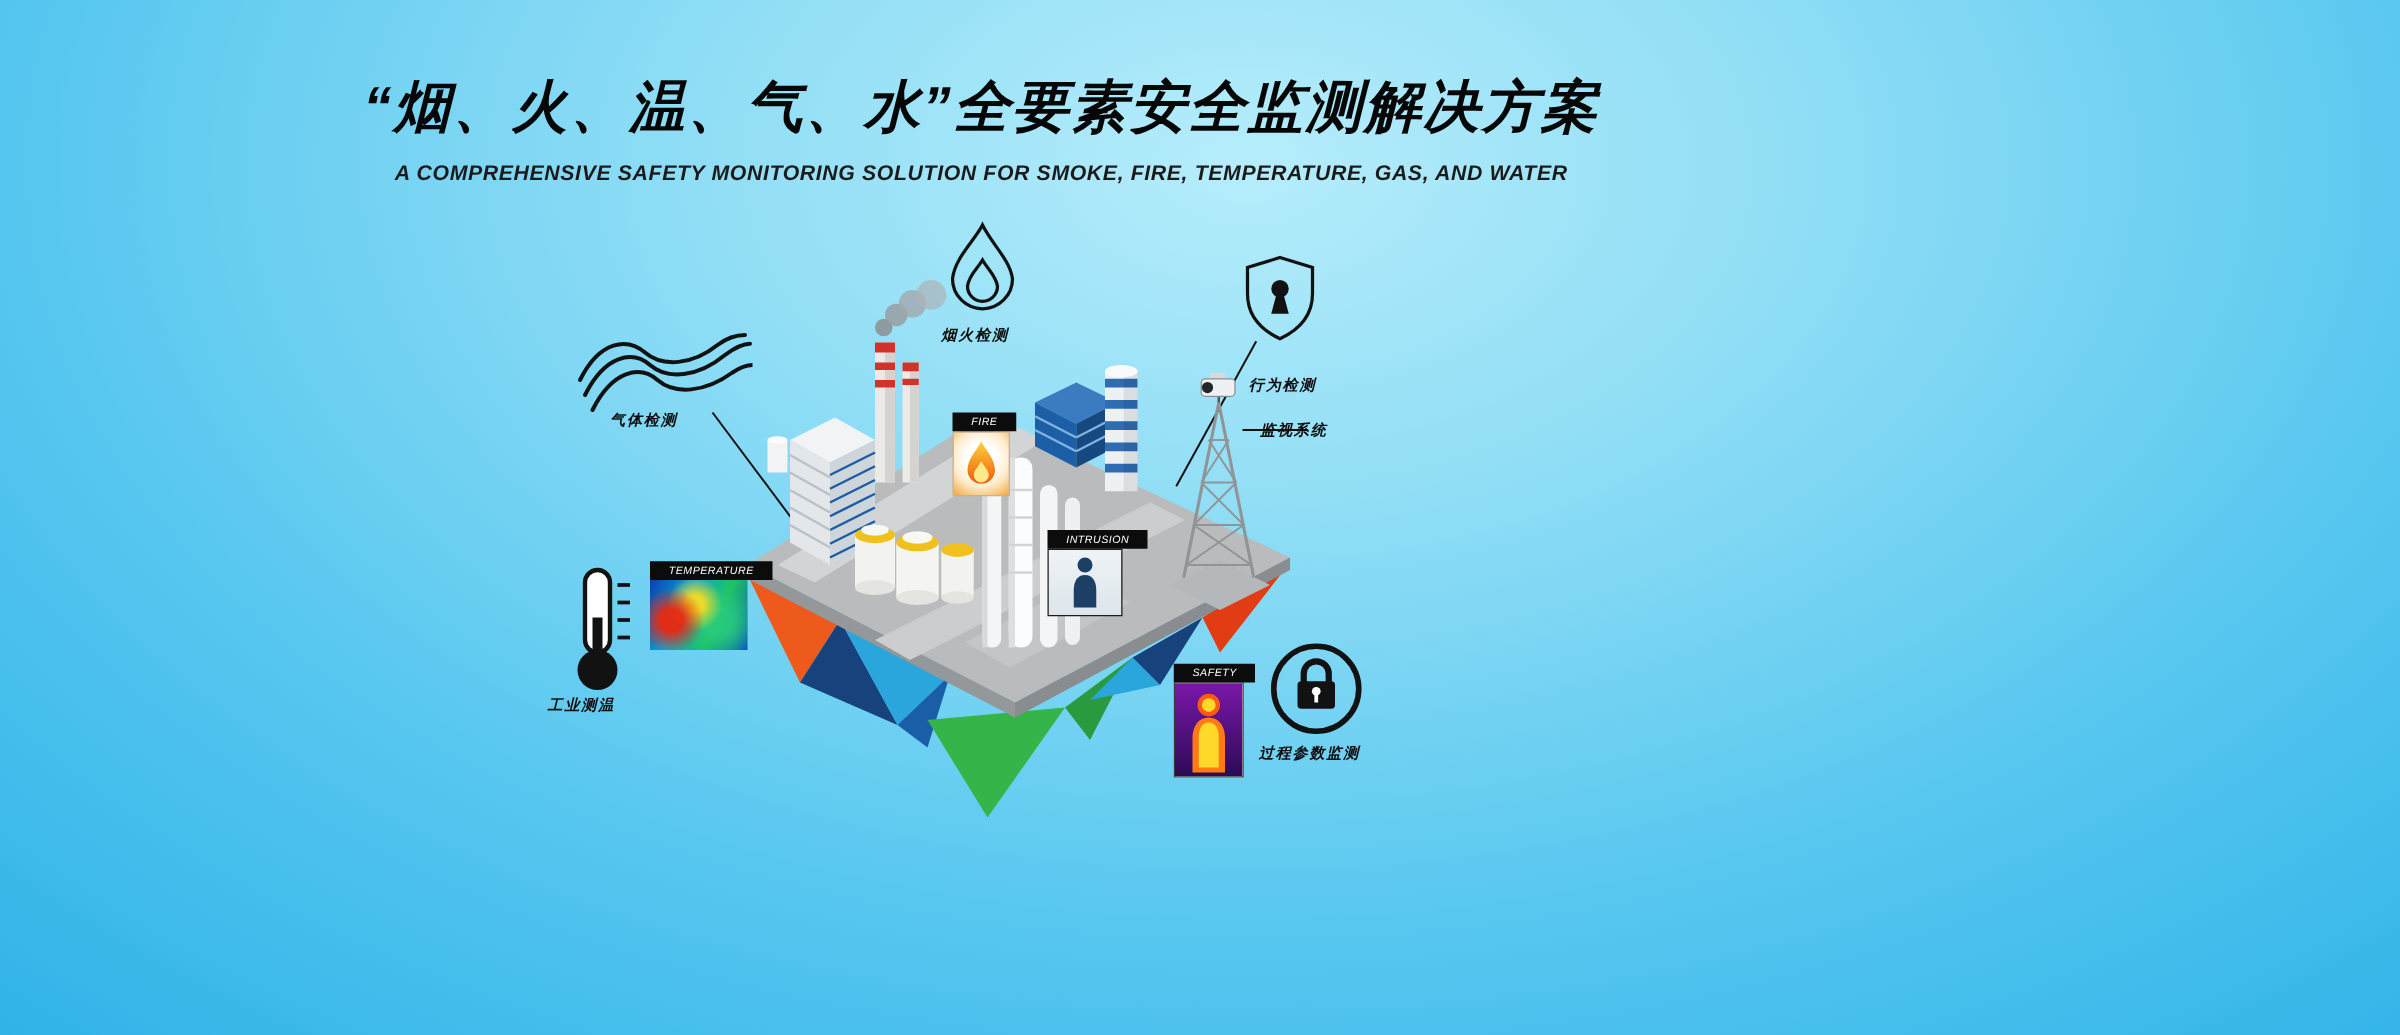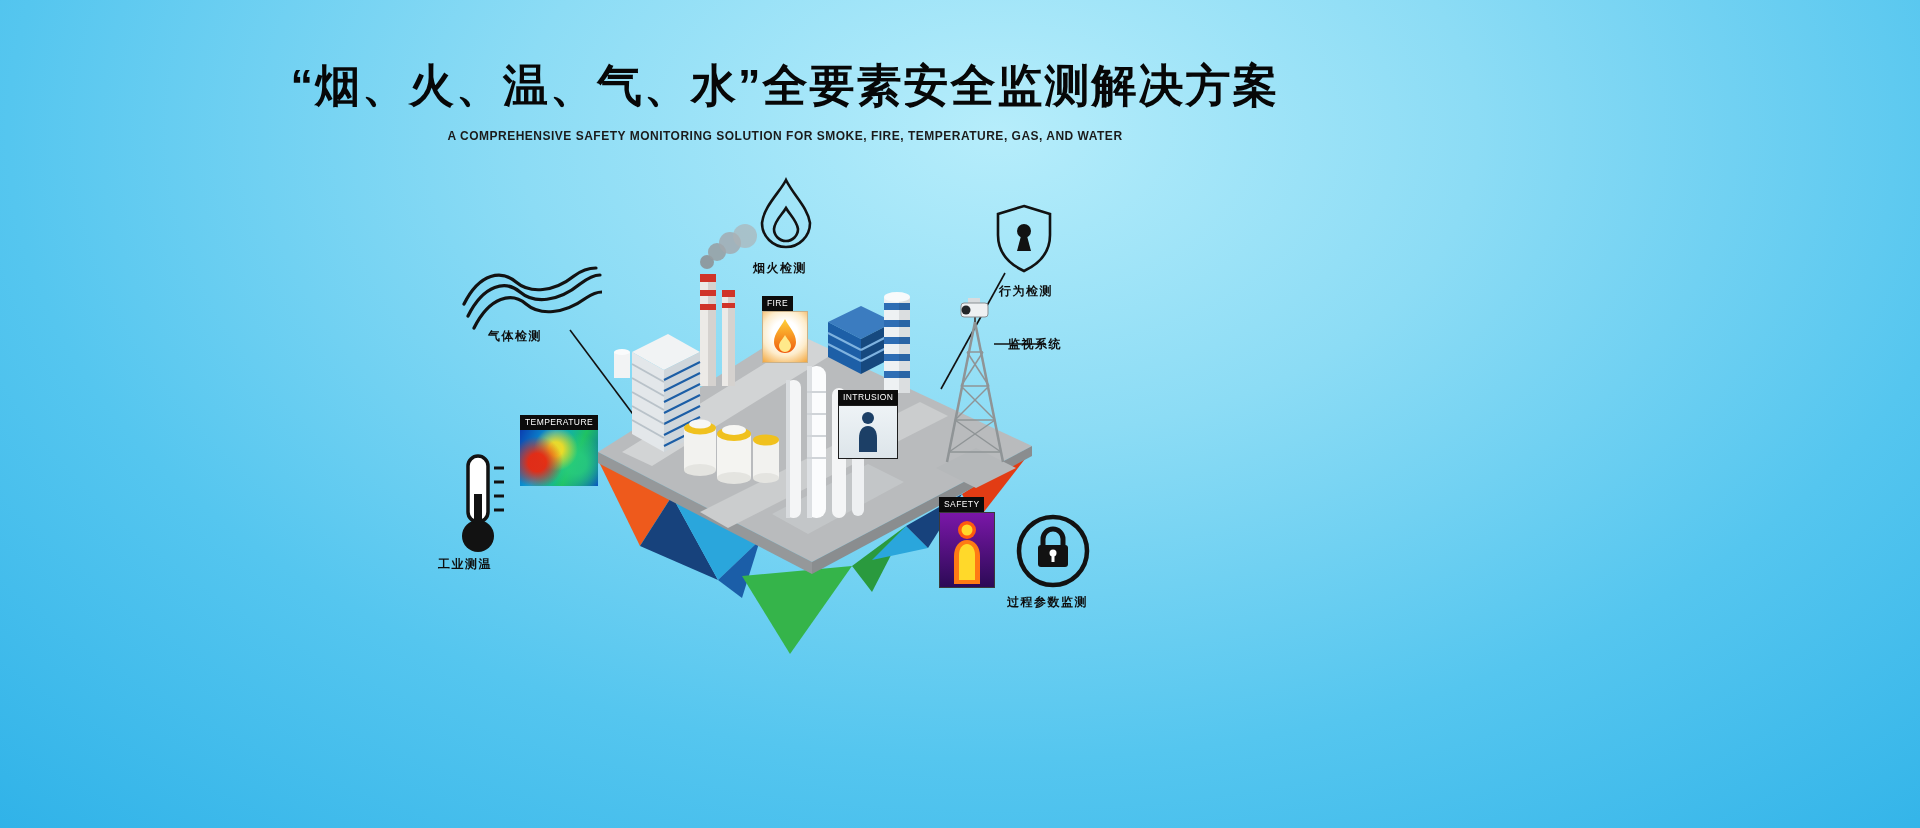--- a/index.html
+++ b/index.html
@@ -1,30 +1,31 @@
 <!DOCTYPE html>
 <html><head>
 <meta charset="utf-8">
 <style>
   html,body{margin:0;padding:0;}
   .stage{
     position:relative;width:1920px;height:828px;overflow:hidden;
     font-family:"Liberation Sans","DejaVu Sans",sans-serif;
     background:radial-gradient(ellipse 1500px 950px at 52% 16%,
       #b6edfb 0%, #8cdcf5 32%, #55c6ef 66%, #2fb2e8 100%);
+    font-style:italic;
   }
   .header-wrap{position:absolute;left:0;top:0;width:1570px;text-align:center;z-index:5;}
   .title{margin:56px 0 0;font-size:45px;font-weight:800;color:#070707;letter-spacing:2px;}
-  .subtitle{margin-top:13px;font-size:12px;font-weight:600;color:#1b1b1b;letter-spacing:.5px;}
+  .subtitle{margin-top:13px;font-size:17px;font-weight:600;color:#1b1b1b;letter-spacing:.5px;}
 
   .scene-svg{position:absolute;left:0;top:0;z-index:1;}
 
   .tagbox{position:absolute;z-index:3;line-height:0;}
   .tag{display:inline-block;background:#0c0c0c;color:#fff;font-size:8.5px;
-       letter-spacing:.4px;padding:3px 5px;line-height:1;font-weight:400;}
+       letter-spacing:.4px;padding:3px 15px;line-height:1;font-weight:400;margin-top:34px;}
   .photo{background:#fff;border:1.5px solid #1d1d1d;display:flex;align-items:center;justify-content:center;}
   .thermal-photo{width:78px;height:56px;border:none;
     background:
       radial-gradient(circle at 22% 58%, rgba(235,40,14,.95) 0 9px, rgba(235,40,14,0) 26px),
       radial-gradient(circle at 46% 34%, rgba(255,222,30,.9) 0 7px, rgba(255,222,30,0) 22px),
       radial-gradient(circle at 72% 60%, rgba(40,205,125,.85) 0 10px, rgba(40,205,125,0) 30px),
       linear-gradient(115deg,#0a3fb0 0%,#0aa6d8 35%,#1fc262 65%,#0a58c0 100%);}
   .fire-photo{width:44px;height:50px;border:1px solid #c9b18a;
     background:radial-gradient(circle at 50% 42%,#ffffff 34%,#fdeccb 62%,#f3a73e 100%);}
   .gas-photo{width:94px;height:54px;}
@@ -260,21 +261,21 @@
   </div>
   <div class="callout-label" style="left:753px;top:260px;">烟火检测</div>
 
   <div class="callout-icon" style="left:993px;top:203px;">
     <svg width="62" height="72" viewBox="0 0 62 72">
       <path d="M31,3 L57,11 V32 C57,50 46,61 31,68 C16,61 5,50 5,32 V11 Z" fill="none" stroke="#121212" stroke-width="2.6"></path>
       <circle cx="31" cy="28" r="7" fill="#121212"></circle>
       <path d="M28,33 L34,33 L38,48 L24,48 Z" fill="#121212"></path>
     </svg>
   </div>
-  <div class="callout-label" style="left:999px;top:283px;">行为检测</div>
+  <div class="callout-label" style="left:999px;top:300px;">行为检测</div>
 
   <div class="callout-label" style="left:1008px;top:336px;">监视系统</div>
 
   <div class="callout-icon" style="left:452px;top:452px;">
     <svg width="56" height="104" viewBox="0 0 56 104">
       <circle cx="26" cy="84" r="16" fill="#121212"></circle>
       <rect x="16" y="4" width="20" height="66" rx="10" fill="#ffffff" stroke="#121212" stroke-width="3.5"></rect>
       <rect x="22" y="42" width="8" height="36" fill="#121212"></rect>
       <g stroke="#121212" stroke-width="3">
         <line x1="42" y1="16" x2="52" y2="16"></line>

